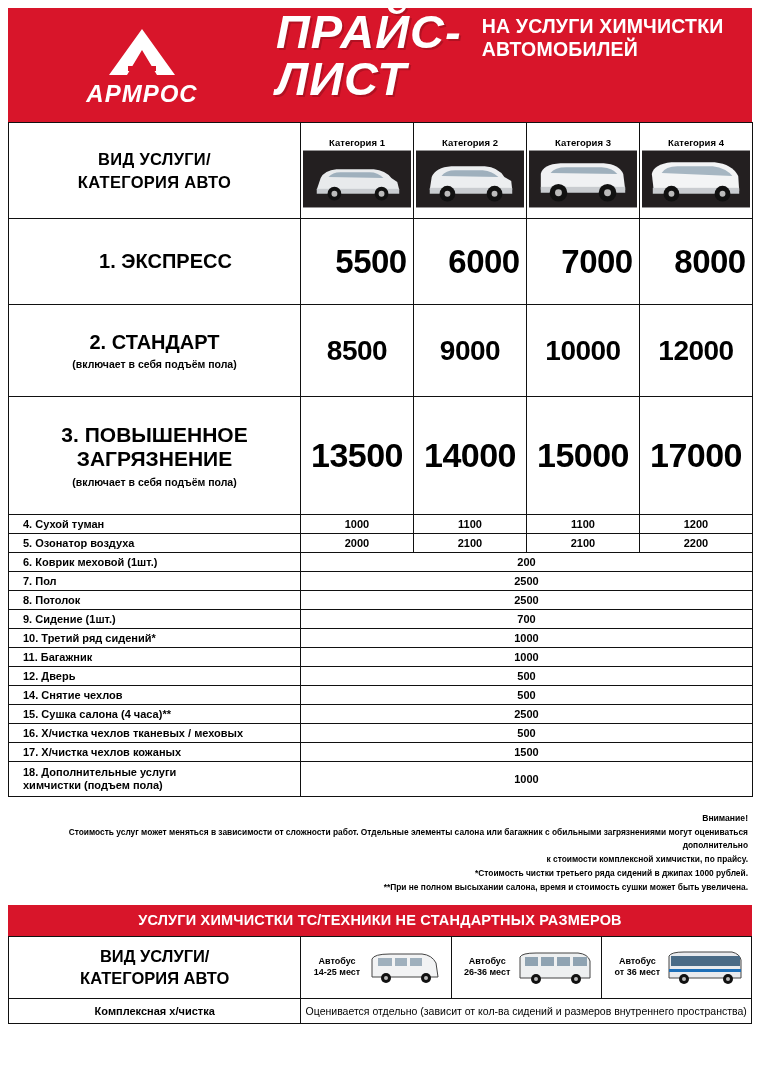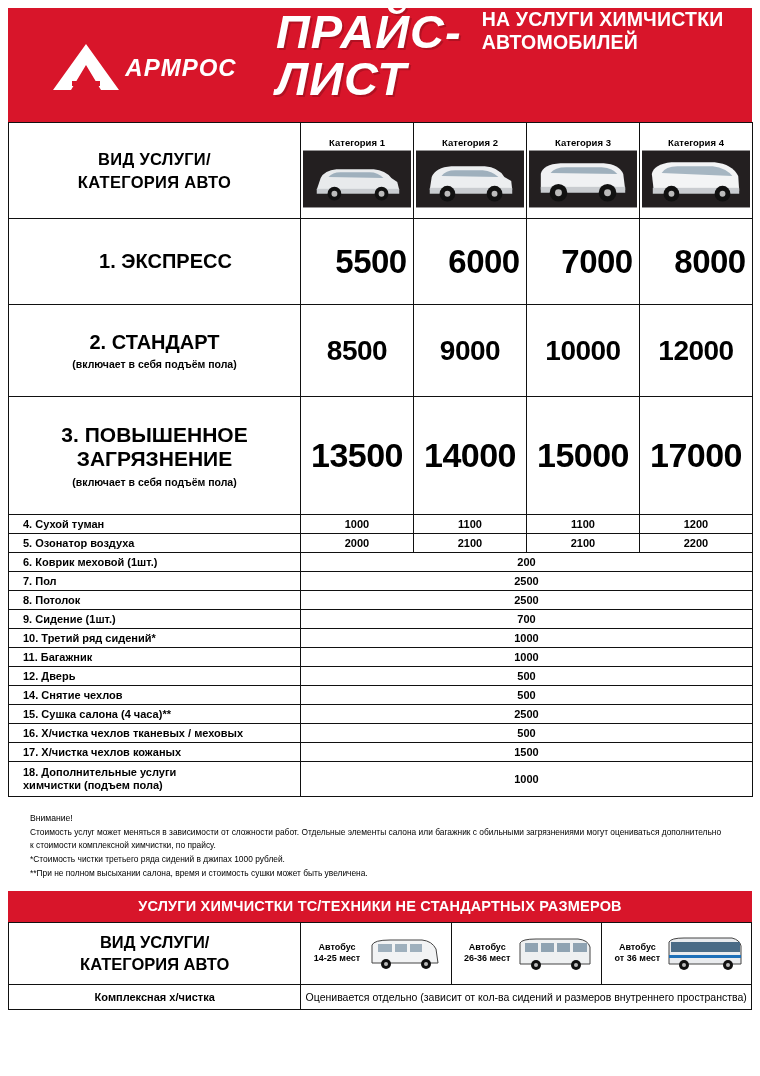--- a/index.html
+++ b/index.html
@@ -17,21 +17,21 @@
   .header {
     display: flex;
     align-items: stretch;
     background: #d8152a;
     height: 114px;
   }
   .logo-box {
     width: 268px;
     background: #d8152a;
     display: flex;
-    flex-direction: row;
+    flex-direction: column;
     align-items: center;
     justify-content: center;
     padding-top: 4px;
   }
   .logo-mark {
     width: 78px; height: 52px; position: relative;
   }
   .logo-mark svg { display:block; }
   .logo-text {
     color: #ffffff;
@@ -54,20 +54,21 @@
     font-weight: bold;
     letter-spacing: 1px;
     line-height: 1;
     font-style: italic;
     text-shadow: 2px 2px 0 rgba(0,0,0,.18);
   }
   .title-sub {
     color: #ffffff;
     font-size: 19.5px;
     font-weight: bold;
+    margin-top: 7px;
     letter-spacing: .2px;
   }
 
   
   table.main {
     width: 744px;
     border-collapse: collapse;
     table-layout: fixed;
   }
   table.main td, table.main th { border: 1px solid #111; vertical-align: middle; }
@@ -123,21 +124,22 @@
     font-weight: bold;
   }
   .sm-name.multiline { line-height: 1.2; padding-top: 4px; padding-bottom: 4px; }
 
   
   .notice {
     width: 744px;
     padding: 14px 4px 10px 22px;
     font-size: 8.4px;
     line-height: 1.65;
-    font-weight: normal;
+    font-weight: bold;
+    text-align: right;
   }
   .notice .t { font-size: 8.6px; }
 
   
   .fbar {
     width: 744px;
     background: #d8152a;
     color: #ffffff;
     text-align: center;
     font-size: 14.5px;

